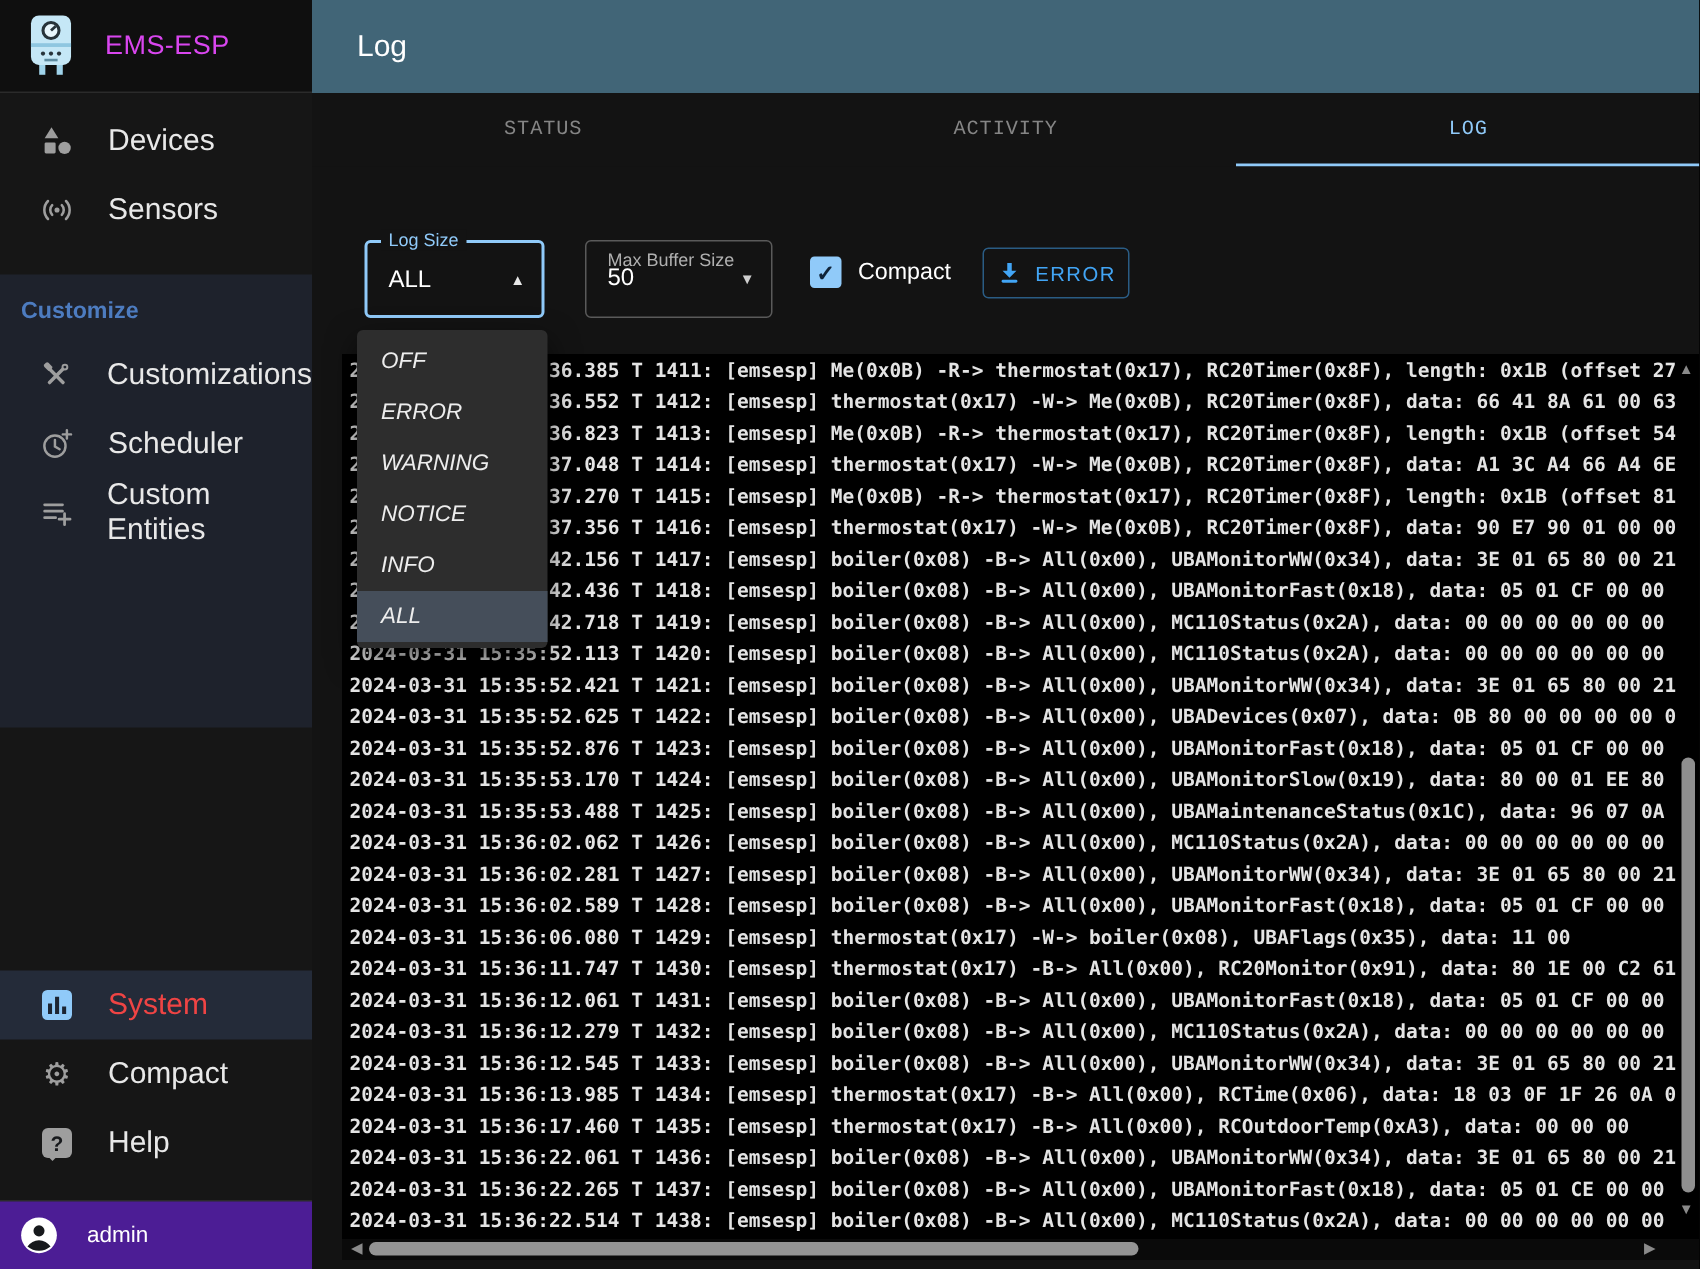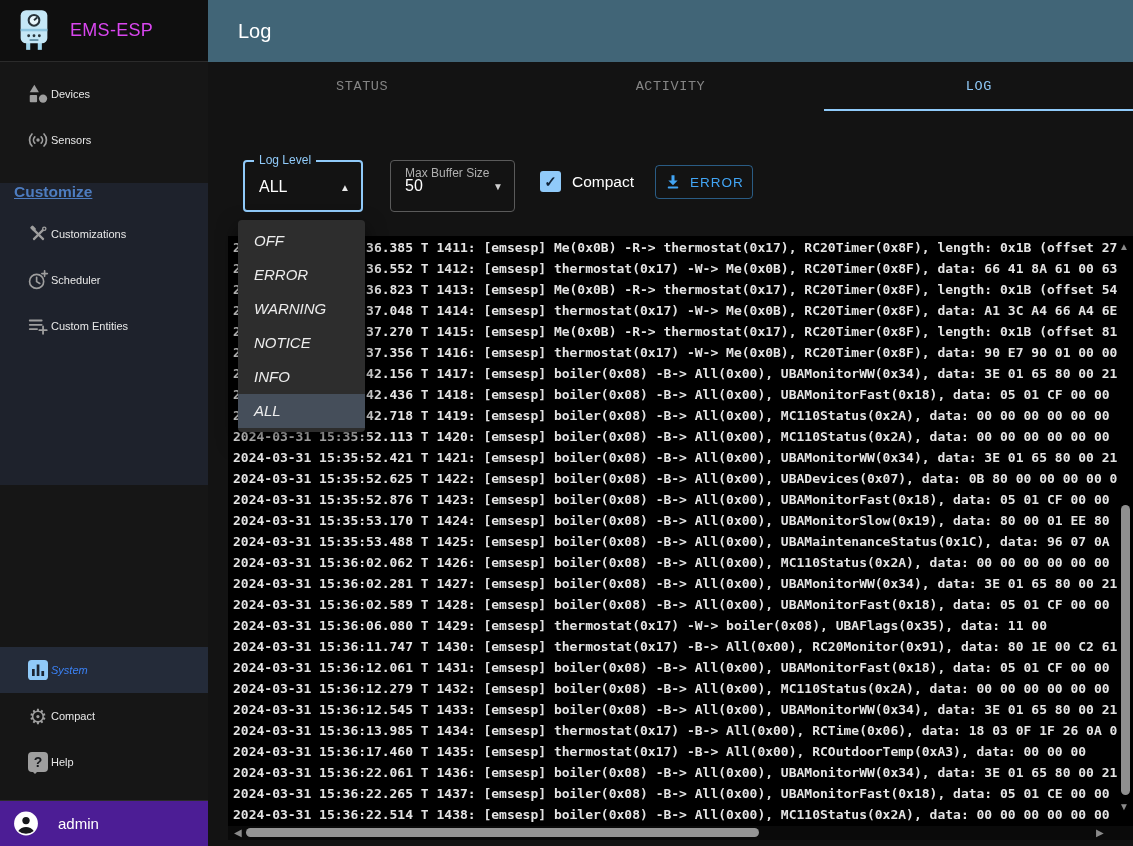--- a/index.html
+++ b/index.html
@@ -7,26 +7,26 @@
   body { font-family:"Liberation Sans", sans-serif; }
   #app { position:relative; width:1133px; height:846px; background:#131313; overflow:hidden; }
 
   
   #sidebar { position:absolute; left:0; top:0; width:208px; height:846px; background:#161616; z-index:20; }
   .sb-header { height:62px; background:#0f0f0f; border-bottom:1px solid #2b2b2b; display:flex; align-items:center; padding-left:15px; }
   .brand { margin-left:17px; font-size:18px; font-weight:500; color:#d946ef; letter-spacing:.3px; }
   .sb-nav { padding-top:9px; }
   .sb-item { height:46px; display:flex; align-items:center; padding-left:25px; cursor:pointer; }
   .sb-icon { width:26px; display:flex; justify-content:center; align-items:center; color:#9e9e9e; }
-  .sb-label { font-size:11px; color:#e8e8e8; }
+  .sb-label { margin-left:21px; font-size:20px; color:#e8e8e8; }
   .sb-customize { position:absolute; top:183px; left:0; right:0; height:302px; background:#1e222c; }
-  .sb-section-header { padding:0 0 10px 14px; color:#4d7cc0; font-weight:bold; font-size:15.5px;text-decoration:underline; }
+  .sb-section-header { padding:16px 0 10px 14px; color:#4d7cc0; font-weight:bold; font-size:15.5px; }
   .sb-bottom { position:absolute; bottom:0; left:0; right:0; }
   .sb-item.active { background:#242b39; }
-  .sb-item.active .sb-label { color:#3b82f6;font-style:italic; }
+  .sb-item.active .sb-label { color:#ef4444; }
   .sb-spacer { height:15px; }
   .sb-user { border-top:1px solid #2b2b2b; height:46px; display:flex; align-items:center; padding-left:13px; cursor:pointer; background:#4c1d95; }
   .sb-user .sb-label { margin-left:19px; font-size:15px; color:#fff; }
   .gear-glyph { font-size:21px; line-height:21px; color:#9e9e9e; }
   .help-bubble { width:20px; height:20px; background:#9e9e9e; border-radius:4px; position:relative;
                  display:flex; align-items:center; justify-content:center; color:#17191c; font-weight:bold; font-size:14px; }
   .help-bubble::after { content:""; position:absolute; bottom:-5px; left:4px; border:3px solid transparent; border-top-color:#9e9e9e; }
 
   
   #main { position:absolute; left:208px; top:0; width:925px; height:846px; }
@@ -204,21 +204,21 @@
     <div class="tabs">
       <div class="tab">STATUS</div>
       <div class="tab">ACTIVITY</div>
       <div class="tab active">LOG</div>
       <div class="tab-indicator"></div>
     </div>
 
     <div class="content">
 
       <div class="select-box" id="loglevel-select">
-        <span class="floating-label">Log Level</span>
+        <span class="floating-label">Log Size</span>
         <span class="select-value">ALL</span>
         <span class="select-caret">▲</span>
       </div>
 
       <div class="select-box" id="maxbuffer-select">
         <span class="floating-label">Max Buffer Size</span>
         <span class="select-value">50</span>
         <span class="select-caret">▼</span>
       </div>
 

